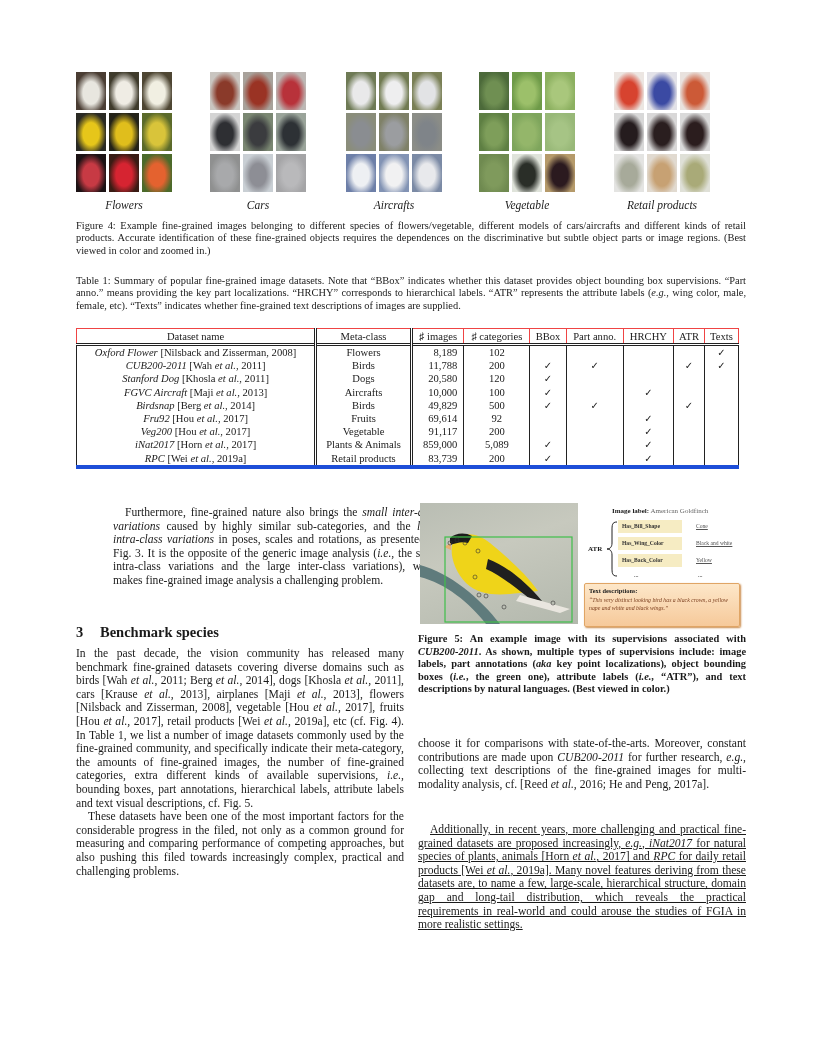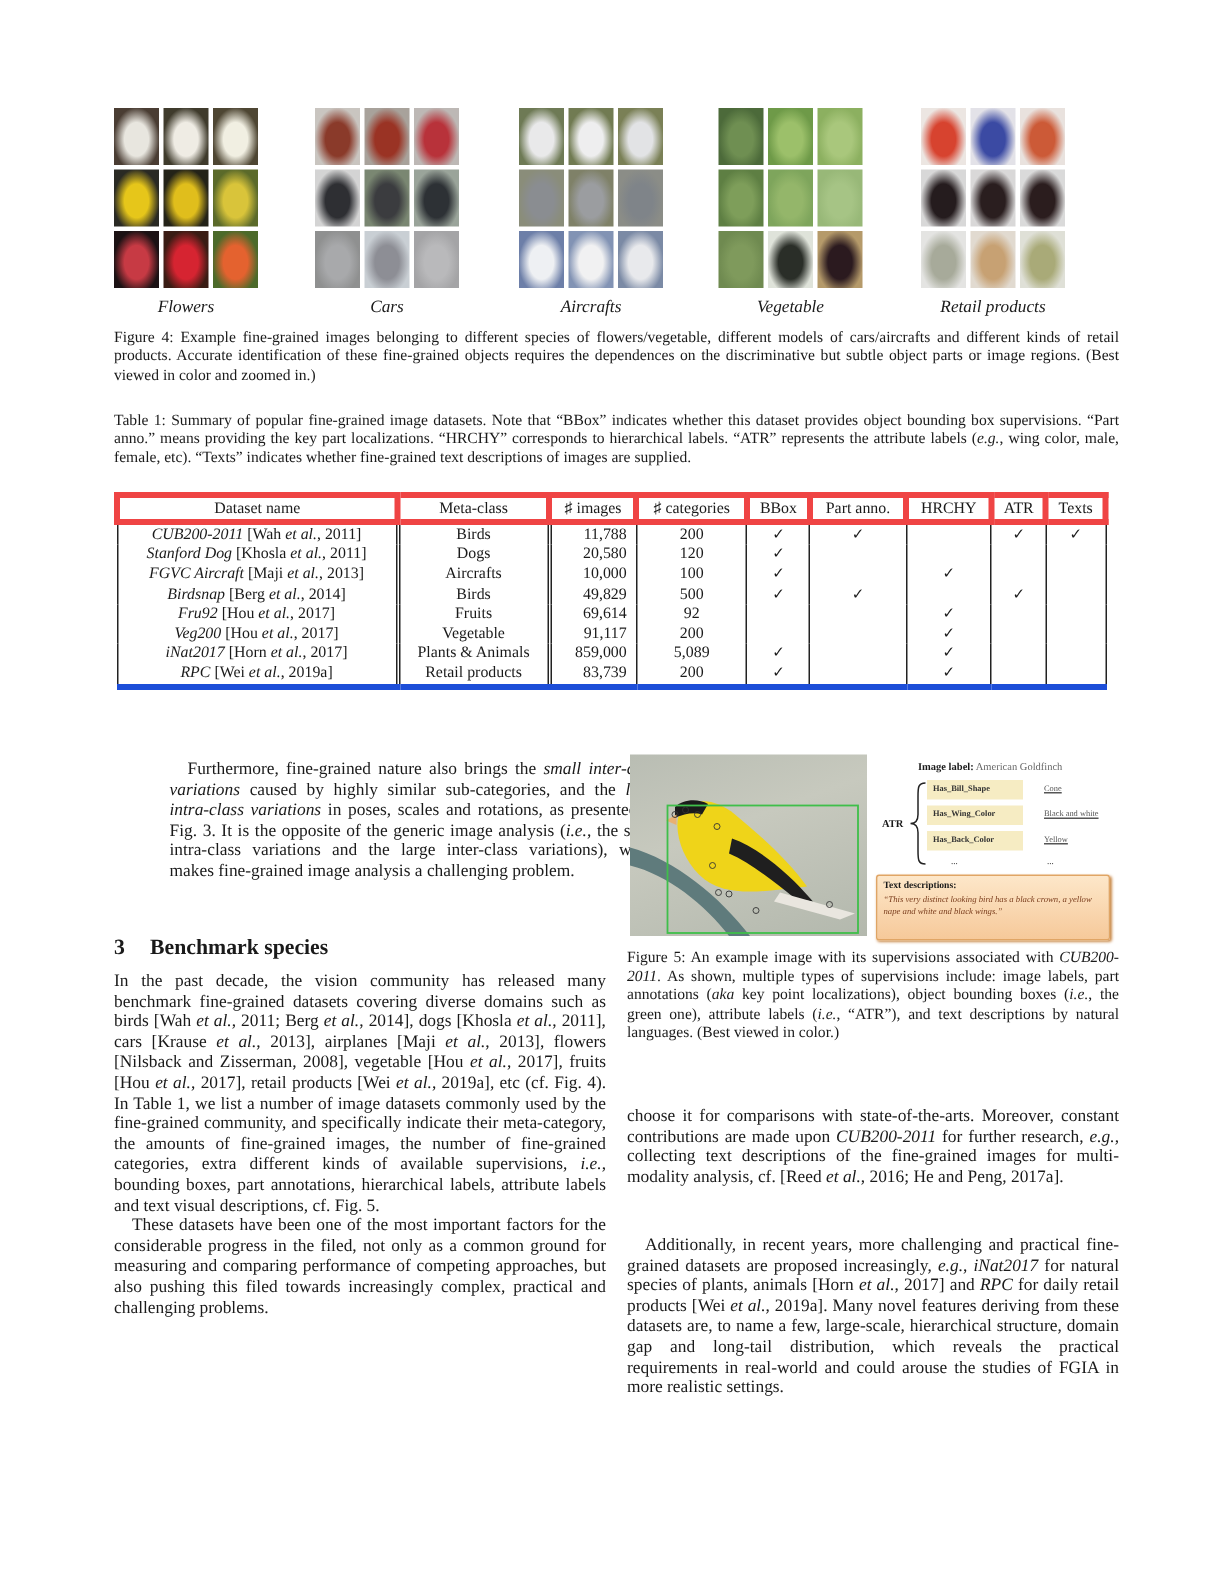--- a/index.html
+++ b/index.html
@@ -14,21 +14,21 @@
   .tile { width: 30px; height: 38px; position: relative; overflow: hidden; }
   .group-label { position: absolute; top: 127px; left: -20px; width: 136px; text-align: center;
                  font-style: italic; font-size: 11.5px; }
 
   .caption { font-size: 10.4px; line-height: 12.3px; text-align: justify; }
   #fig4-caption { left: 76px; top: 220px; width: 670px; }
   #table1-caption { left: 76px; top: 275px; width: 670px; }
 
   
   #table1 { left: 76px; top: 328px; width: 663px; border-collapse: collapse; font-size: 10.6px; }
-  #table1 th { font-weight: normal; border: 4px solid #ef4444; padding: 0 3px; height: 14px; text-align: center; white-space: nowrap; }
+  #table1 th { font-weight: normal; border: 1px solid #ef4444; padding: 0 3px; height: 14px; text-align: center; white-space: nowrap; }
   #table1 td { padding: 0 3px; height: 13.2px; line-height: 13.2px; text-align: center; white-space: nowrap;
                border-left: 1px solid #222; border-right: 1px solid #222; }
   #table1 tbody tr:first-child td { border-top: 3px double #222; }
   #table1 tbody tr:last-child td { border-bottom: 4px solid #1d4ed8; }
   #table1 .dbl-right { border-right: 3px double #222 !important; }
   #table1 .num { text-align: right; padding-right: 6px; }
   #table1 .cat { text-align: center; }
   .chk { font-family: "DejaVu Sans", sans-serif; font-size: 10px; }
 
   .body-text { font-size: 11.6px; line-height: 13.6px; text-align: justify; }
@@ -37,24 +37,24 @@
 
   #left-para1 { left: 76px; top: 506px; width: 328px; margin-left: 37px; }
   #section-heading { left: 76px; top: 624px; font-weight: bold; font-size: 14.5px; }
   #section-heading .num { display: inline-block; width: 24px; }
   #left-section-body { left: 76px; top: 647px; width: 328px; }
 
   
   #fig5-photo { left: 420px; top: 503px; width: 158px; height: 121px; overflow: hidden;
                 background: linear-gradient(160deg, #b9bdb3 0%, #c7c9be 40%, #b3b8ad 100%); }
   #fig5-panel { left: 588px; top: 503px; width: 158px; height: 125px; font-size: 7px; }
-  #fig5-caption { left: 418px; top: 633px; width: 328px; font-size: 10.4px; line-height: 12.6px; }
+  #fig5-caption { left: 418px; top: 633px; width: 328px; font-size: 10.4px; line-height: 12.6px; font-weight: bold; }
 
   #right-para1 { left: 418px; top: 737px; width: 328px; }
-  #right-para2 { left: 418px; top: 823px; width: 328px; }
+  #right-para2 { left: 418px; top: 823px; width: 328px; text-decoration: underline; }
 
   .atr-key { position: absolute; left: 30px; width: 60px; height: 13px; background: #f6ecc3; font-weight: bold;
              font-size: 5.6px; line-height: 13px; padding-left: 4px; color: #333; }
   .atr-val { position: absolute; left: 108px; font-size: 5.6px; text-decoration: underline; color: #555; }
 </style>
 </head>
 <body>
 
 <div id="fig4" class="abs">
     <div class="group" style="left: 0px;">
@@ -139,20 +139,31 @@
     <th>♯ images</th>
     <th>♯ categories</th>
     <th>BBox</th>
     <th>Part anno.</th>
     <th>HRCHY</th>
     <th>ATR</th>
     <th>Texts</th>
   </tr>
     </thead>
   <tbody id="table1-body">
+      <tr>
+        <td class="dbl-right"><i>Oxford Flower</i> <span>[Nilsback and Zisserman, 2008]</span></td>
+        <td class="dbl-right">Flowers</td>
+        <td class="num">8,189</td>
+        <td class="cat">102</td>
+        <td></td>
+        <td></td>
+        <td></td>
+        <td></td>
+        <td><span class="chk">✓</span></td>
+      </tr>
       <tr>
         <td class="dbl-right"><i>CUB200-2011</i> <span>[Wah <i>et al.</i>, 2011]</span></td>
         <td class="dbl-right">Birds</td>
         <td class="num">11,788</td>
         <td class="cat">200</td>
         <td><span class="chk">✓</span></td>
         <td><span class="chk">✓</span></td>
         <td></td>
         <td><span class="chk">✓</span></td>
         <td><span class="chk">✓</span></td>

